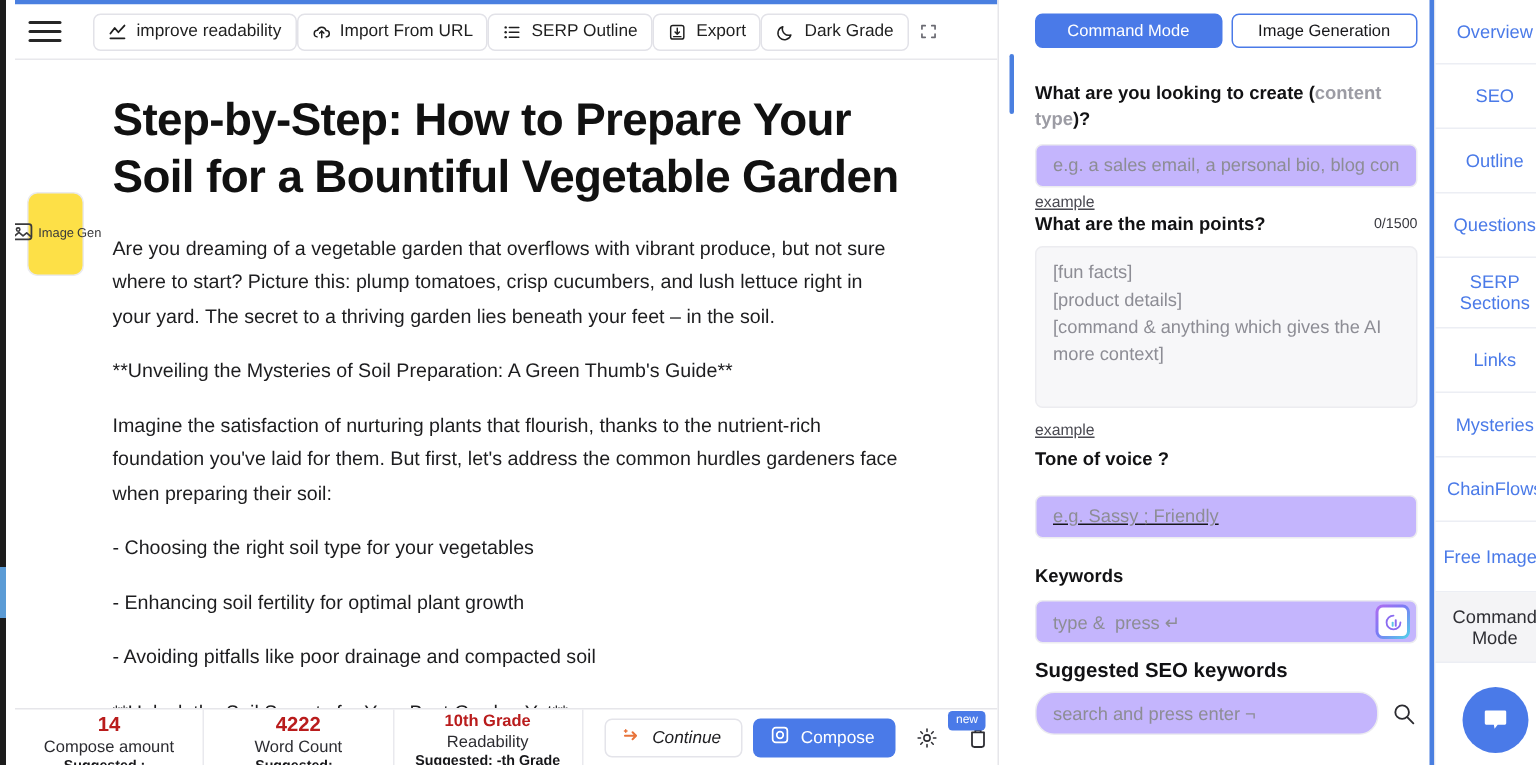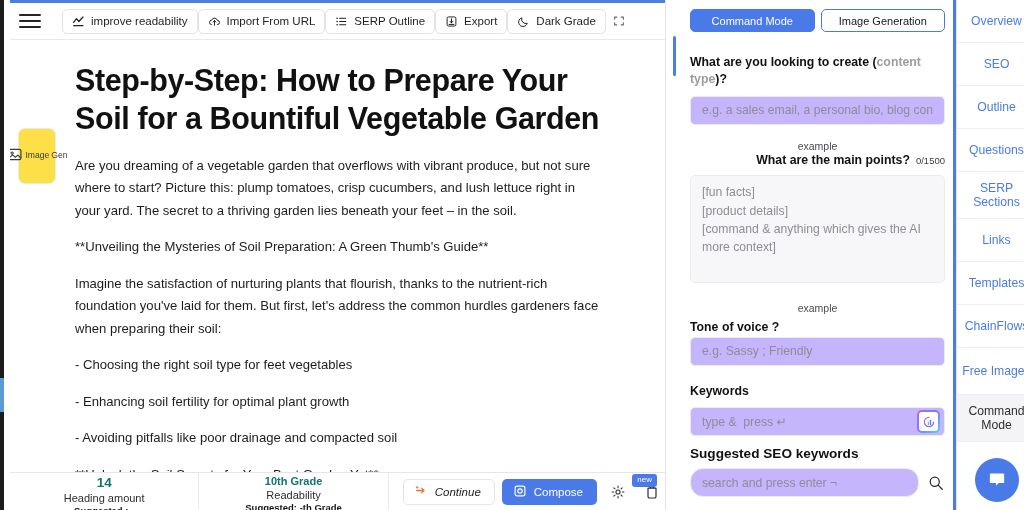--- a/index.html
+++ b/index.html
@@ -89,21 +89,21 @@
   .statusbar {
     height: 38px; flex: 0 0 38px; display: flex; align-items: stretch;
     background: #fff; border-top: 1px solid #e6e6ea;
     position: relative;
   }
   .stat {
     flex: 1 1 0; display: flex; flex-direction: column; align-items: center;
     justify-content: flex-start; padding-top: 2px;
     border-right: 1px solid #e9e9ee;
   }
-  .stat .big { font-size: 13.5px; font-weight: 700; color: #0f766e; line-height: 1.18; text-align: right; }
+  .stat .big { font-size: 13.5px; font-weight: 700; color: #b91c1c; line-height: 1.18; text-align: right; }
   .stat .lbl { font-size: 11px; color: #2c2c31; line-height: 1.3; }
   .stat .sug { font-size: 9.5px; font-weight: 700; color: #17171a; line-height: 1.25; }
   .stat.readability .big { font-size: 11px; }
   .actions {
     flex: 0 0 222px; display: flex; align-items: center; gap: 7px;
     padding-left: 14px; position: relative;
   }
   .btn-continue {
     height: 26px; display: inline-flex; align-items: center; gap: 7px;
     padding: 0 13px 0 10px; border: 1px solid #e4e4ea; border-radius: 5px;
@@ -150,39 +150,39 @@
     font-size: 11px; cursor: pointer; border: 1px solid #4a7ae8;
   }
   .mode-tab.active { background: #4a7ae8; color: #fff; border-color: #4a7ae8; }
   .mode-tab.inactive { background: #fff; color: #17171a; }
 
   .field-label {
     font-size: 12.3px; font-weight: 700; color: #121214;
     line-height: 1.42; margin-top: 0;
   }
   .field-label .muted { color: #9c9ca4; font-weight: 700; }
-  .label-row { display: flex; align-items: flex-start; justify-content: flex-end; gap: 6px; }
+  .label-row { display: flex; align-items: flex-start; justify-content: space-between; gap: 6px; }
   .counter { font-size: 9.5px; color: #3a3a40; padding-top: 3px; white-space: nowrap; }
 
   .inp {
     width: 100%; height: 29px; border: 1px solid #ececf0; border-radius: 5px;
     background: #c4b5fd; font-size: 12.2px; color: #16161a;
     padding: 0 11px; outline: none; font-family: "Liberation Sans", sans-serif;
   }
   .inp::placeholder { color: #8d8d95; }
   .ta {
     width: 100%; height: 108px; border: 1px solid #ececf0; border-radius: 5px;
     background: #f7f7f9; font-size: 12.2px; color: #16161a; line-height: 1.5;
     padding: 7px 11px; outline: none; resize: none;
     font-family: "Liberation Sans", sans-serif;
   }
   .ta::placeholder { color: #8d8d95; }
   .example-link {
-    display: block; text-align: center; font-size: 10.5px; color: #4a4a52;
-    margin-top: 15px; cursor: pointer;
+    display: block; text-align: left; font-size: 10.5px; color: #4a4a52;
+    text-decoration: underline; margin-top: 4px; cursor: pointer;
   }
   .section { margin-top: 8px; }
   .kw-row { position: relative; }
   .kw-input { padding-right: 42px; }
   .kw-chip {
     position: absolute; right: 5px; top: 3px; width: 23px; height: 23px;
     border-radius: 5px; padding: 2px;
     background: linear-gradient(135deg,#b46bf0 0%,#7b7bf5 45%,#4fd6e8 100%);
     display: flex; align-items: center; justify-content: center; cursor: pointer;
   }
@@ -295,21 +295,21 @@
         </svg>
       </button>
     </div>
 
     <div class="doc-wrap">
       <div class="doc">
         <h1>Step-by-Step: How to Prepare Your Soil for a Bountiful Vegetable Garden</h1>
         <p>Are you dreaming of a vegetable garden that overflows with vibrant produce, but not sure where to start? Picture this: plump tomatoes, crisp cucumbers, and lush lettuce right in your yard. The secret to a thriving garden lies beneath your feet – in the soil.</p>
         <p>**Unveiling the Mysteries of Soil Preparation: A Green Thumb's Guide**</p>
         <p>Imagine the satisfaction of nurturing plants that flourish, thanks to the nutrient-rich foundation you've laid for them. But first, let's address the common hurdles gardeners face when preparing their soil:</p>
-        <p>- Choosing the right soil type for feet vegetables</p>
+        <p>- Choosing the right soil type for your vegetables</p>
         <p>- Enhancing soil fertility for optimal plant growth</p>
         <p>- Avoiding pitfalls like poor drainage and compacted soil</p>
         <p>**Unlock the Soil Secrets for Your Best Garden Yet**</p>
 
       </div>
 
       <div class="imagegen-btn">
         <span>
           <svg width="17" height="17" viewBox="0 0 20 20" fill="none">
             <rect x="2.4" y="4" width="15.2" height="12" rx="2" stroke="#3a3a3c" stroke-width="1.4"></rect>
@@ -318,22 +318,27 @@
           </svg>
         </span>
         <span>Image</span>
         <span>Gen</span>
       </div>
     </div>
 
     <div class="statusbar">
       <div class="stat">
         <div class="big">14</div>
-        <div class="lbl">Heading amount</div>
+        <div class="lbl">Compose amount</div>
         <div class="sug">Suggested : -</div>
+      </div>
+      <div class="stat">
+        <div class="big">4222</div>
+        <div class="lbl">Word Count</div>
+        <div class="sug">Suggested: -</div>
       </div>
       <div class="stat readability">
         <div class="big">10th Grade</div>
         <div class="lbl">Readability</div>
         <div class="sug">Suggested: -th Grade</div>
       </div>
 
       <div class="actions">
         <button class="btn-continue">
           <span>
@@ -404,21 +409,21 @@
         <div class="counter">0/1500</div>
       </div>
       <textarea class="ta" style="margin-top: 6px;" placeholder="[fun facts]
 [product details]
 [command &amp; anything which gives the AI more context]"></textarea>
       <a class="example-link">example</a>
     </div>
 
     <div class="section" style="margin-top:5px;">
       <div class="field-label">Tone of voice ?</div>
-      <input class="inp" style="margin-top: 0;" placeholder="e.g. Sassy ; Friendly">
+      <input class="inp" style="margin-top: 14px; text-decoration: underline;" placeholder="e.g. Sassy ; Friendly">
     </div>
 
     <div class="section" style="margin-top:17px;">
       <div class="field-label">Keywords</div>
       <div class="kw-row" style="margin-top:7px;">
         <input class="inp kw-input" placeholder="type &amp;  press ↵" style="">
         <span class="kw-chip">
           <span class="kw-chip-inner">
             <svg width="12" height="12" viewBox="0 0 14 14" fill="none">
               <path d="M7 1.6a5.4 5.4 0 1 0 5.4 5.4" stroke="#8a6bf0" stroke-width="1.4" stroke-linecap="round"></path>
@@ -457,21 +462,21 @@
     <div class="nav-item">
         <span>Questions</span>
       </div>
     <div class="nav-item two-line">
         <span>SERP Sections</span>
       </div>
     <div class="nav-item">
         <span>Links</span>
       </div>
     <div class="nav-item">
-        <span>Templates</span>
+        <span>Mysteries</span>
       </div>
     <div class="nav-item">
         <span>ChainFlows</span>
       </div>
     <div class="nav-item two-line">
         <span>Free Images</span>
       </div>
     <div class="nav-item two-line active">
         <span>Command Mode</span>
       </div>

